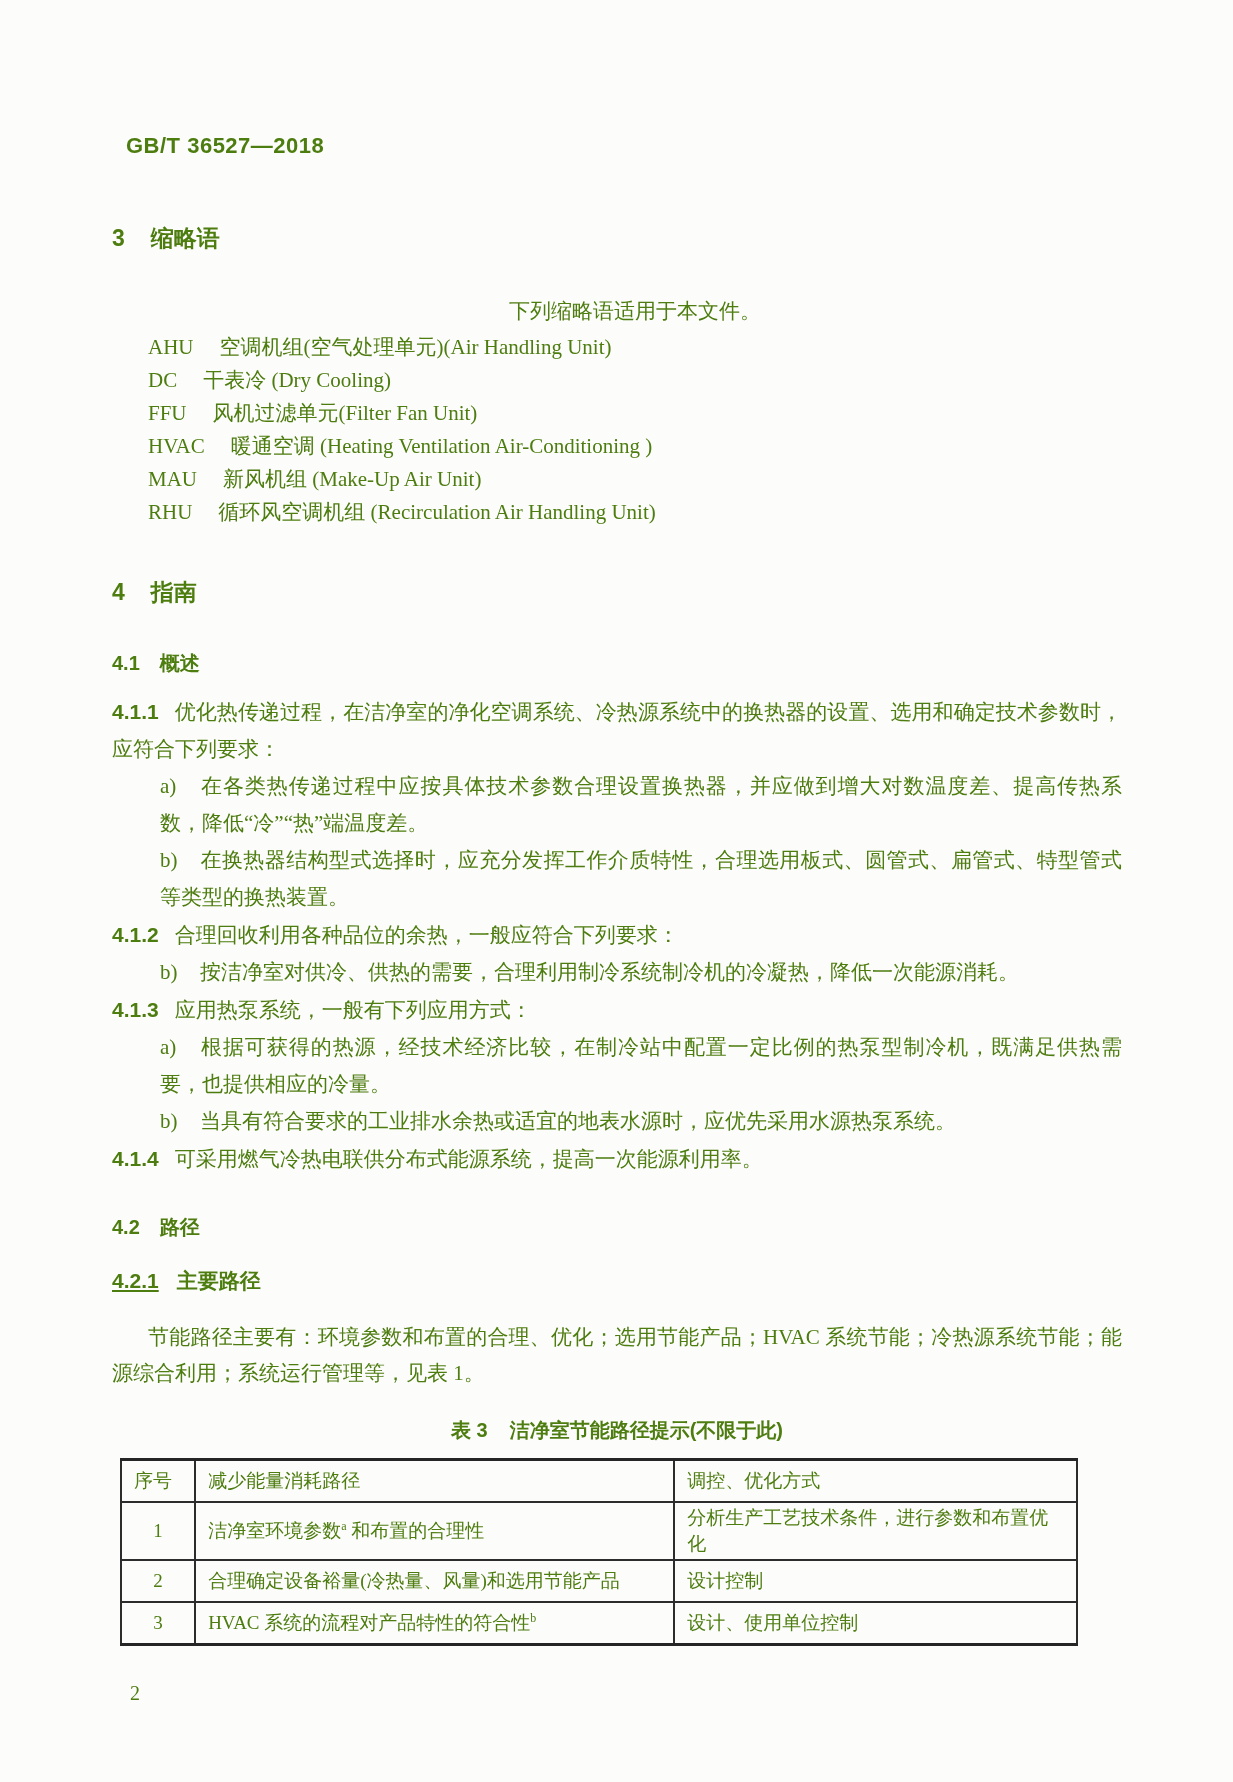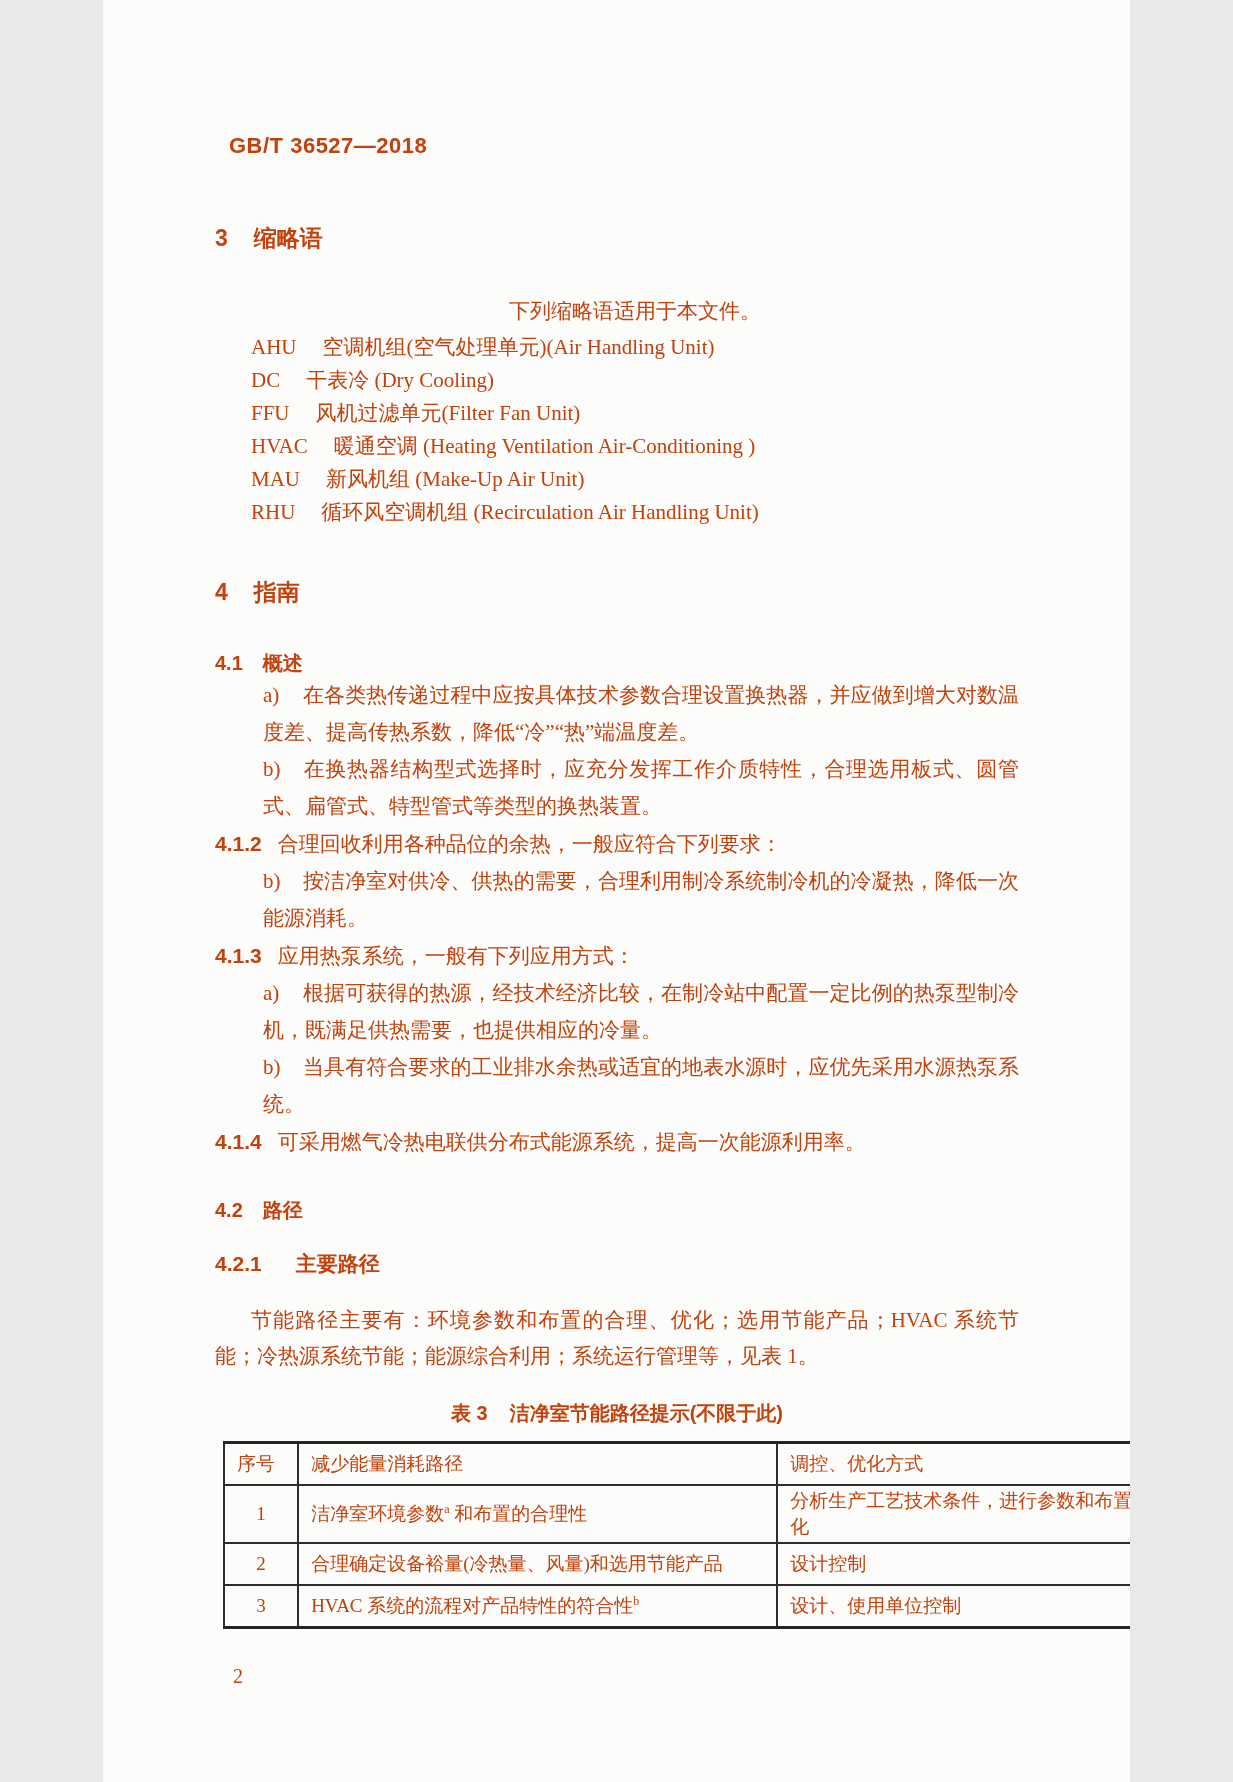--- a/index.html
+++ b/index.html
@@ -1,21 +1,21 @@
 <!DOCTYPE html>
 <html><head>
 <meta charset="utf-8">
 <style>
   html,body { margin:0; padding:0; background:#e9e9e7; }
   .page {
     position: relative;
-    width: 1027px; height: 1782px;
+    width: 1233px; height: 1782px;
     margin: 0 auto;
     background: #fcfcfb;
-    color: #c2410c;
+    color: #4d7c0f;
     box-sizing: border-box;
     padding: 133px 111px 0 112px;
     overflow: hidden;
     font-family: "Liberation Serif", "DejaVu Serif", serif;
     font-size: 21px;
   }
   .doc-code {
     font-family: "Liberation Sans", "DejaVu Sans", sans-serif;
     font-weight: 700; font-size: 22px; letter-spacing: 0.5px;
     margin-left: 14px;
@@ -27,21 +27,21 @@
   .h-sec .num { margin-right: 26px; }
   .h-sub {
     font-family: "Liberation Sans", "DejaVu Sans", sans-serif;
     font-weight: 700; font-size: 20px; margin: 42px 0 0 0;
   }
   .h-sub .num { margin-right: 20px; }
   .h-min {
     font-family: "Liberation Sans", "DejaVu Sans", sans-serif;
     font-weight: 700; font-size: 21px; margin: 26px 0 0 0;
   }
-  .h-min .num { margin-right: 34px; }
+  .h-min .num { margin-right: 18px; text-decoration: underline; }
   .intro { margin: 42px 0 0 0; text-indent: 36px; line-height: 31px; text-align: center; }
   .abbr-list { margin-top: 4px; }
   .abbr-row { line-height: 33px; margin-left: 36px; }
   .abbr-row .abbr { margin-right: 26px; }
   .clause { margin: 16px 0 0 0; line-height: 37px; text-align: justify; }
   .clause.flow { margin-top: 0; }
   .clause .cnum {
     font-family: "Liberation Sans", "DejaVu Sans", sans-serif;
     font-weight: 700; margin-right: 16px; font-size: 21px;
   }
@@ -101,20 +101,23 @@
   </div>
 
   <div class="h-sec" style="margin-top:48px">
     <span class="num">4</span><span>指南</span>
   </div>
 
   <div class="h-sub">
     <span class="num">4.1</span><span>概述</span>
   </div>
 
+  <p class="clause">
+    <span class="cnum">4.1.1</span><span>优化热传递过程，在洁净室的净化空调系统、冷热源系统中的换热器的设置、选用和确定技术参数时，应符合下列要求：</span>
+  </p>
   <p class="sub"><span class="slabel">a)</span><span>在各类热传递过程中应按具体技术参数合理设置换热器，并应做到增大对数温度差、提高传热系数，降低“冷”“热”端温度差。</span></p>
   <p class="sub"><span class="slabel">b)</span><span>在换热器结构型式选择时，应充分发挥工作介质特性，合理选用板式、圆管式、扁管式、特型管式等类型的换热装置。</span></p>
 
   <p class="clause flow">
     <span class="cnum">4.1.2</span><span>合理回收利用各种品位的余热，一般应符合下列要求：</span>
   </p>
   <p class="sub"><span class="slabel">b)</span><span>按洁净室对供冷、供热的需要，合理利用制冷系统制冷机的冷凝热，降低一次能源消耗。</span></p>
 
   <p class="clause flow">
     <span class="cnum">4.1.3</span><span>应用热泵系统，一般有下列应用方式：</span>

